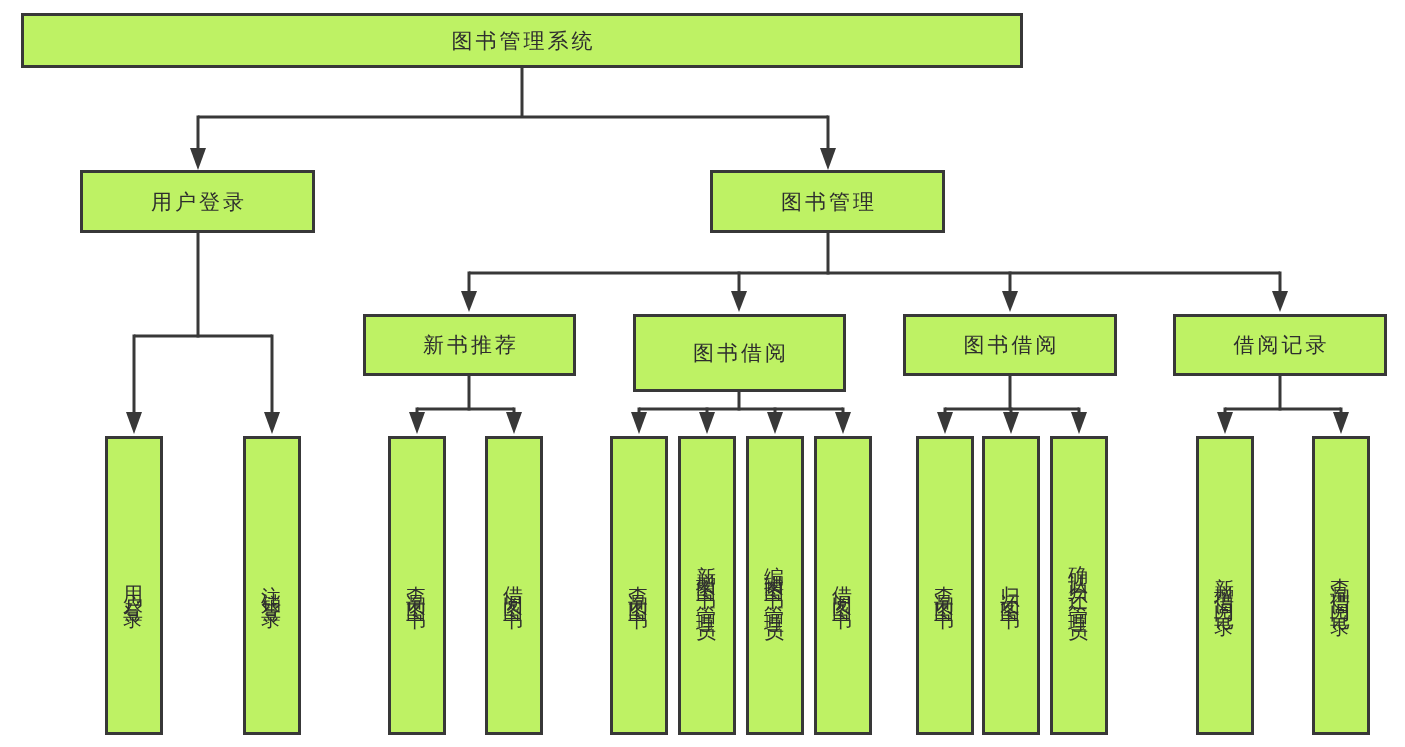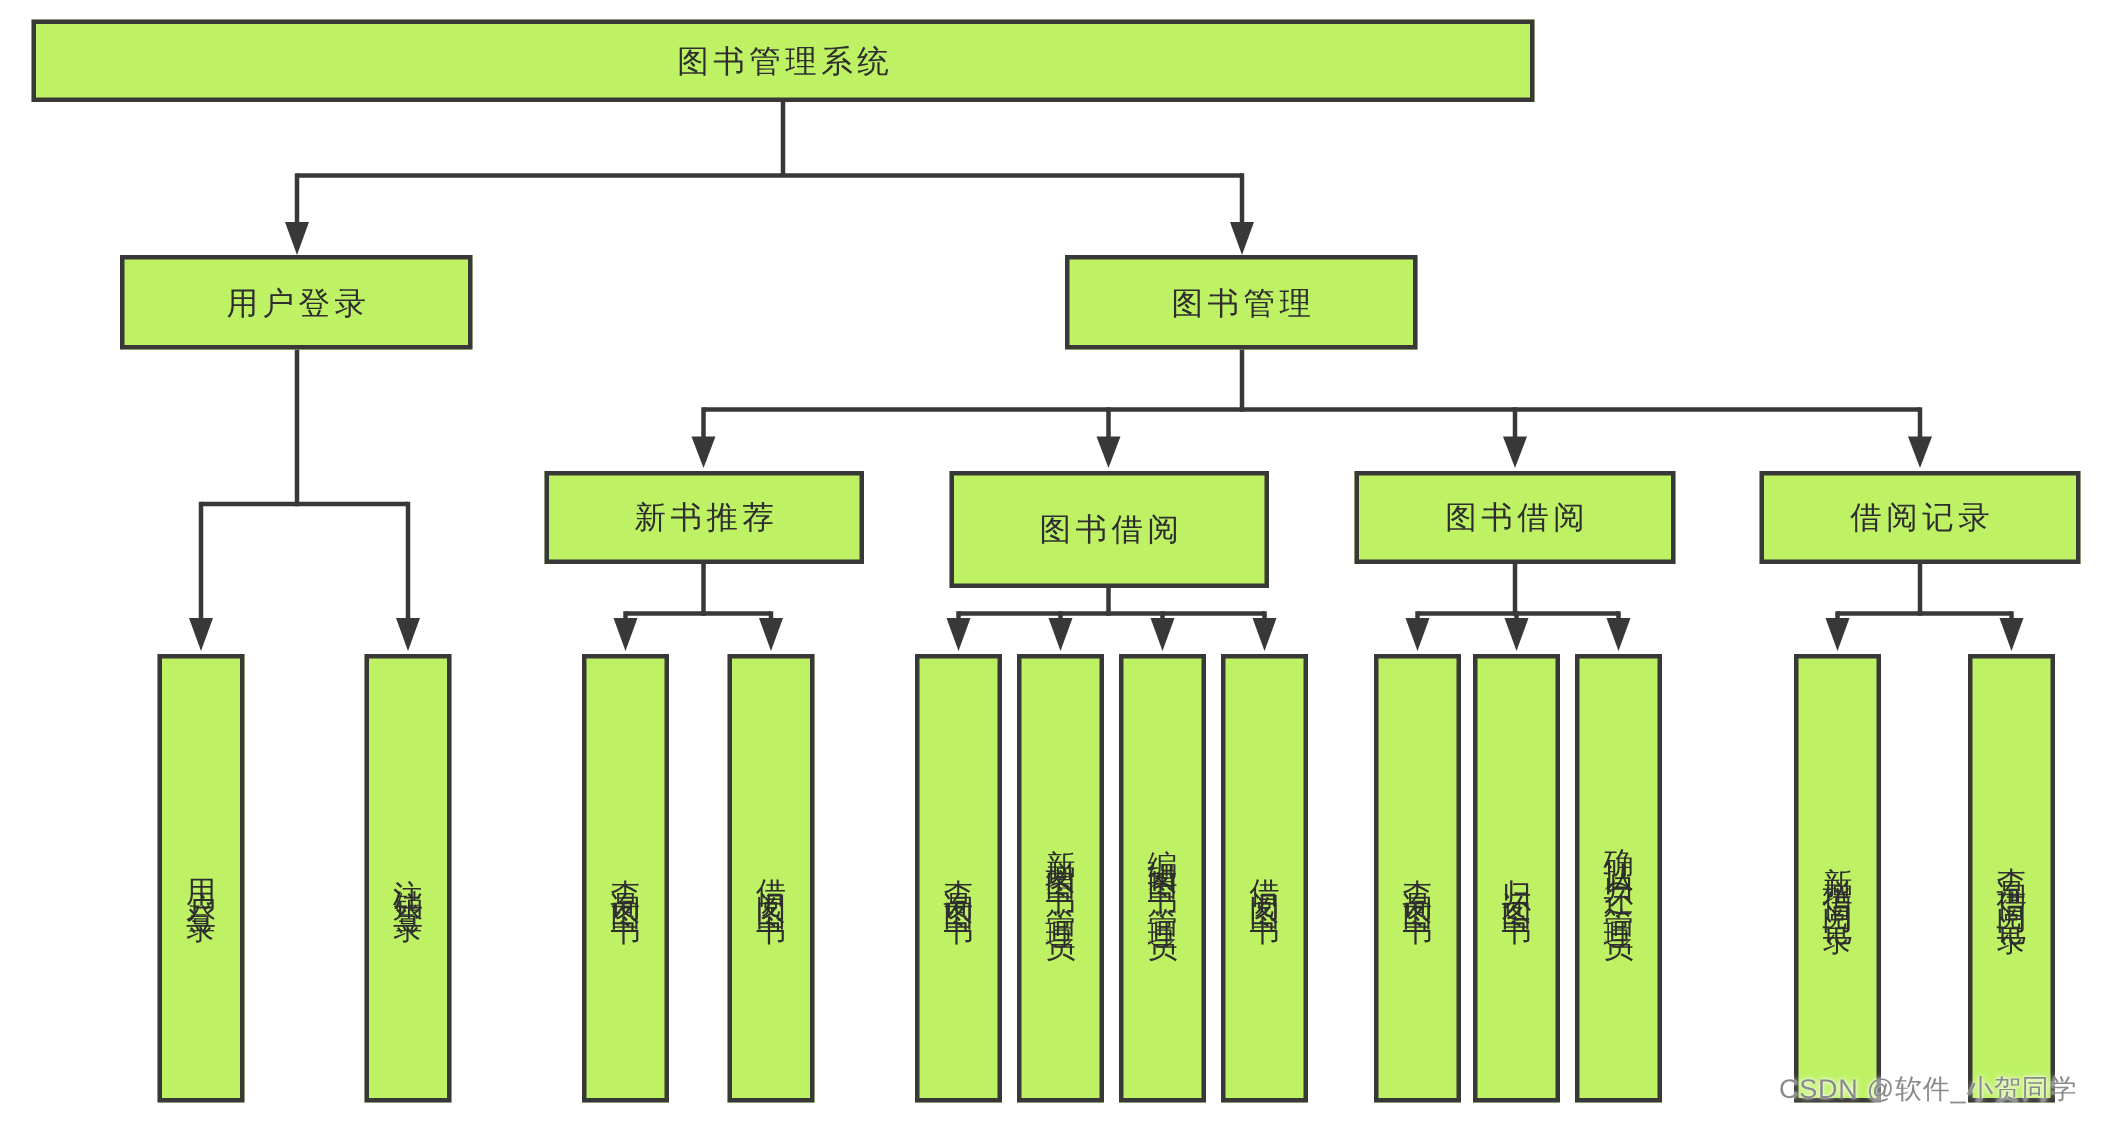--- a/index.html
+++ b/index.html
@@ -151,14 +151,13 @@
     <span>确认归还（管理员）</span>
   </div>
 
   <div class="box leaf" style="left:1196px;top:436px;width:58px;height:299px">
     <span>新增借阅记录</span>
   </div>
   <div class="box leaf" style="left:1312px;top:436px;width:58px;height:299px">
     <span>查询借阅记录</span>
   </div>
 
-  <div class="watermark">CSDN @软件_小贺同学</div>
 </div>
 
 </body></html>

